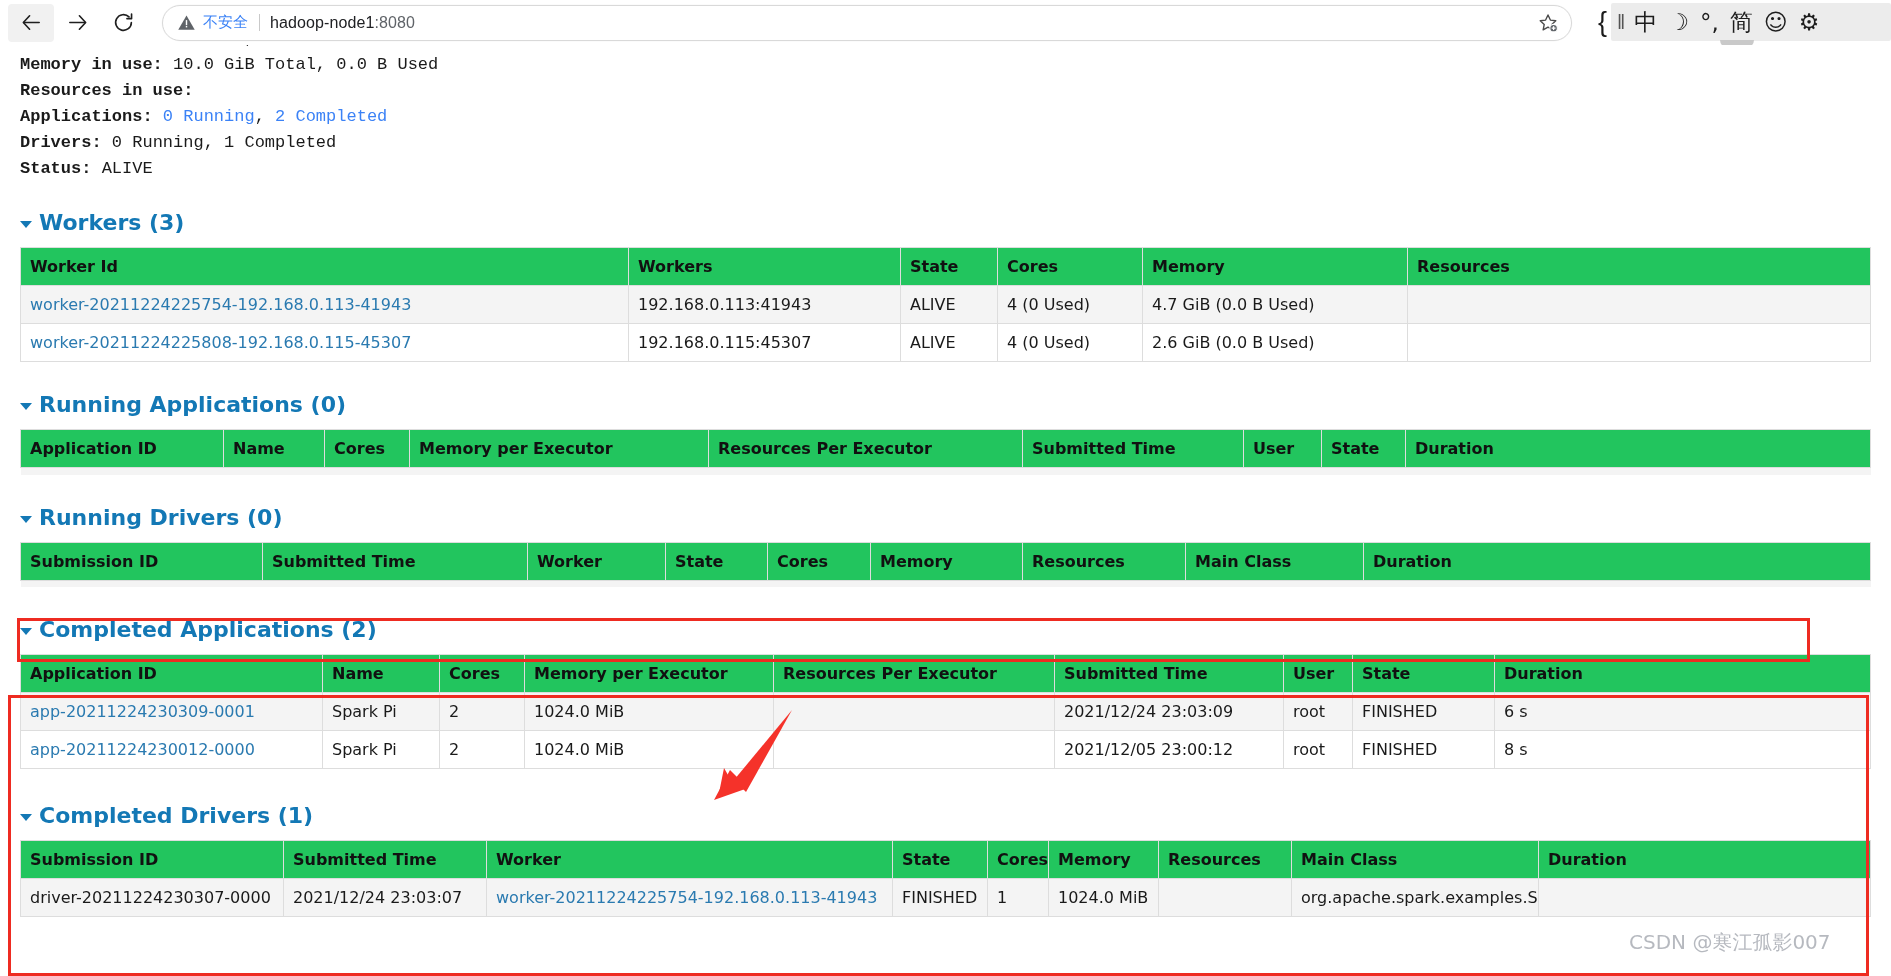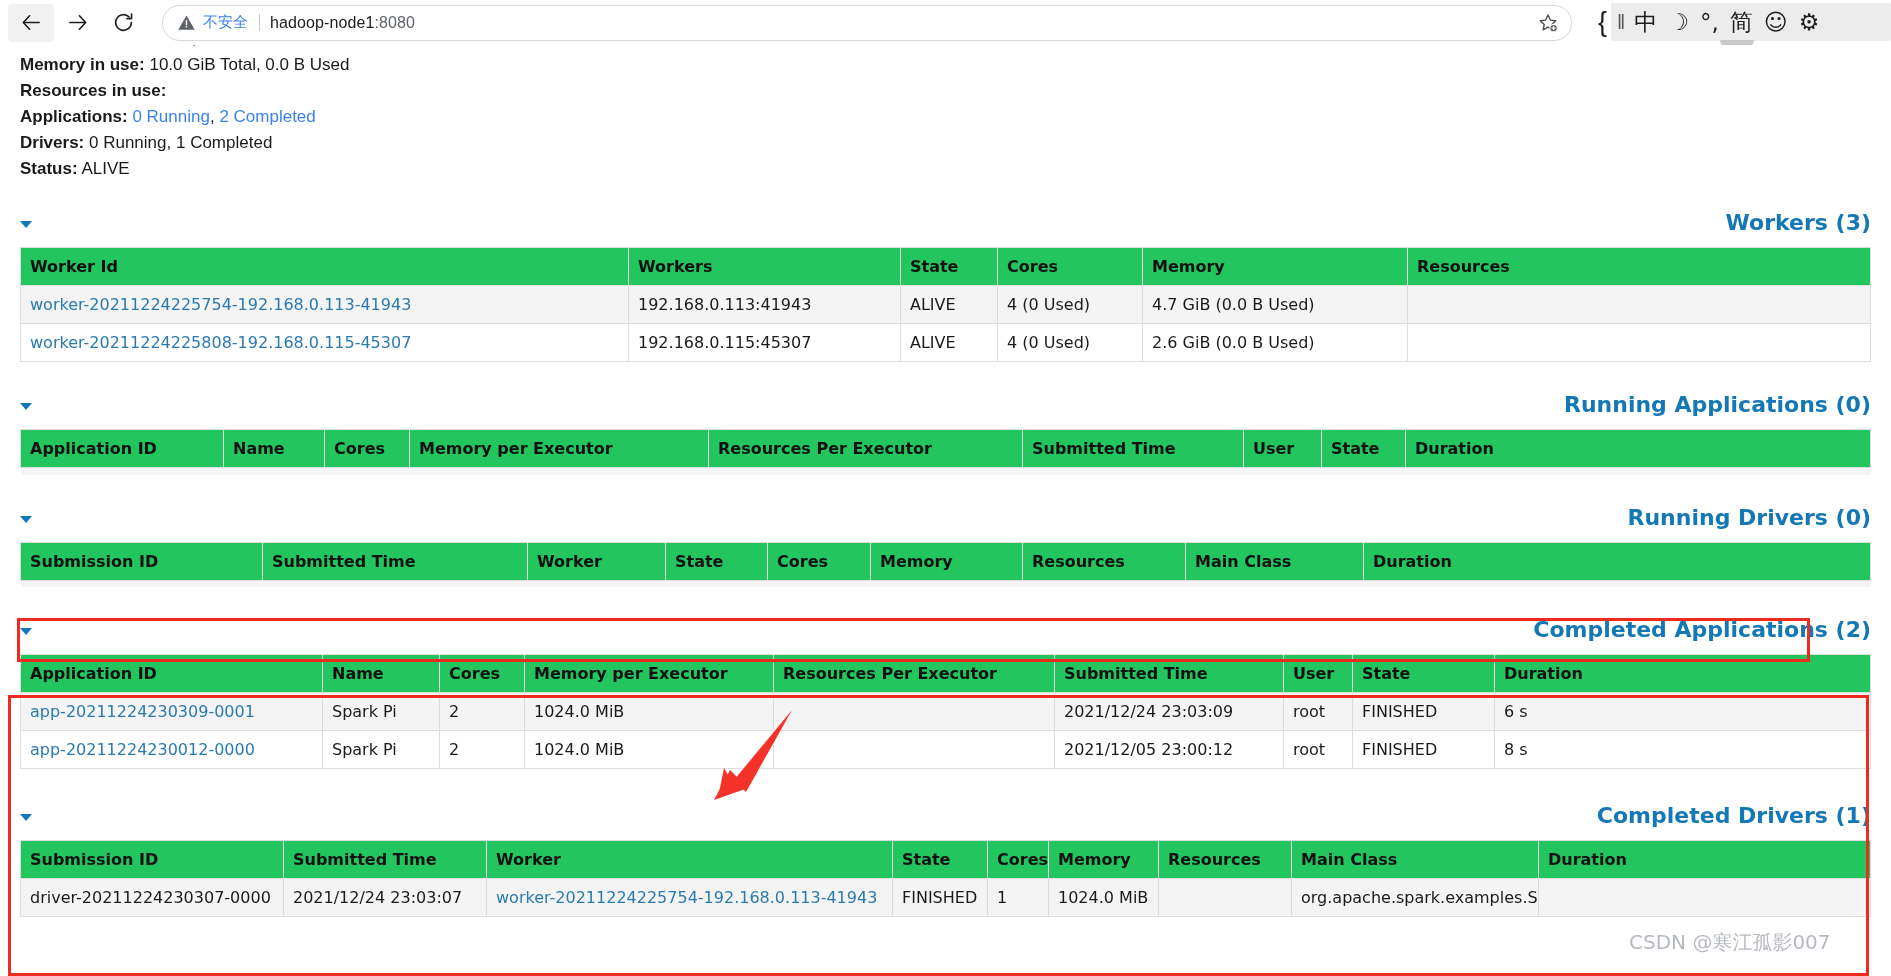--- a/index.html
+++ b/index.html
@@ -83,34 +83,33 @@
     width: 1891px; height: 931px;
     background: #ffffff;
     overflow: hidden;
   }
   #page-inner { position: relative; padding: 0 20px; }
 
   .summary { margin-top: -6px; }
   .summary-line {
     font-size: 17px; color: #1a1a1a;
     line-height: 26px; white-space: nowrap;
-    font-family: Liberation Sans, sans-serif;
+    font-family: Liberation Mono, monospace;
   }
   .summary-line b { font-weight: bold; }
   .summary-line a { color: #3b82f6; text-decoration: none; }
   .clipped-top { overflow: hidden; height: 13px; }
   .clipped-top .summary-line { position: relative; top: -13px; }
 
   h4.section {
     font-size: 22px; color: #1378b5; font-weight: bold;
     margin: 0; padding: 0;
     font-family: "DejaVu Sans", sans-serif;
     display: flex; align-items: center; gap: 7px;
     white-space: nowrap;
-    justify-content: space-between;
   }
   h4.section .caret {
     width: 0; height: 0;
     border-left: 6px solid transparent;
     border-right: 6px solid transparent;
     border-top: 7px solid #1378b5;
     display: inline-block;
     position: relative; top: 2px;
   }
 

